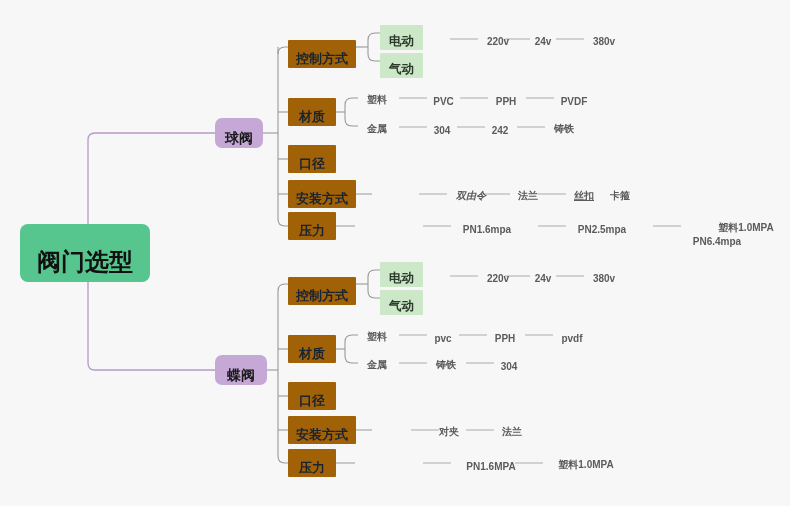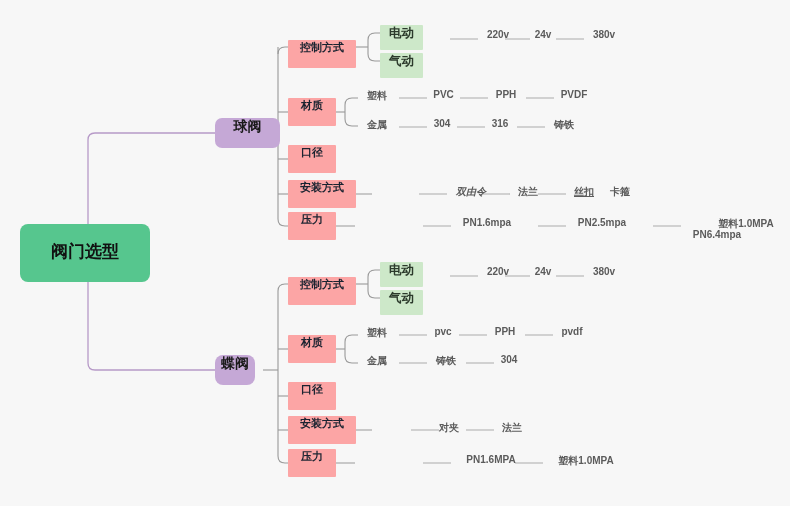--- a/index.html
+++ b/index.html
@@ -6,32 +6,32 @@
   body{
     width:790px;height:506px;
     background:#f7f7f7;
     font-family:"Liberation Sans","DejaVu Sans",sans-serif;
     overflow:hidden;
     position:relative;
   }
   #canvas{position:absolute;inset:0;}
   svg.links{position:absolute;left:0;top:0;width:790px;height:506px;pointer-events:none;}
 
-  .node{position:absolute;box-sizing:border-box;display:flex;align-items:flex-start;justify-content:center;white-space:nowrap;}
+  .node{position:absolute;box-sizing:border-box;display:flex;align-items:flex-end;justify-content:center;white-space:nowrap;}
 
   .root{
-    background:#56c68e;color:#111;font-weight:bold;font-size:17px;
-    border-radius:8px;padding:16px 14px;
+    background:#56c68e;color:#111;font-weight:bold;font-size:24px;
+    border-radius:8px;padding:4px 14px;
   }
   .branch{
     background:#c5a8d6;color:#1a1a1a;font-weight:bold;font-size:14px;
     border-radius:7px;padding:0 12px;
   }
   .cat{
-    background:#fca5a5;color:#1a2330;font-weight:bold;font-size:11px;
+    background:#a16207;color:#1a2330;font-weight:bold;font-size:13px;
     padding:0 24px;border-radius:1px;
   }
   .leafbox{
     background:#cde8c9;color:#2c3a2c;font-weight:bold;font-size:12.5px;
     padding:0 8px;border-radius:1px;
   }
   .txt{
     color:#5b5b5b;font-weight:bold;font-size:10px;background:transparent;
   }
 </style>
@@ -131,21 +131,21 @@
 
       <line x1="423" y1="463" x2="451" y2="463"></line>
       <line x1="515" y1="463" x2="543" y2="463"></line>
     </g>
   </svg>
 
   <div class="node root" style="left:20px;top:224px;width:130px;height:58px;">
     <span>阀门选型</span>
   </div>
 
-  <div class="node branch" style="left:215px;top:118px;width:65px;height:30px;border-radius:7px;">
+  <div class="node branch" style="left:215px;top:118px;width:48px;height:30px;border-radius:7px;">
     <span>球阀</span>
   </div>
 
   <div class="node cat" style="left:288px;top:40px;width:68px;height:28px;">
     <span>控制方式</span>
   </div>
   <div class="node leafbox" style="left:380px;top:25px;width:43px;height:25px;">
     <span>电动</span>
   </div>
   <div class="node txt" style="left:478px;top:29px;width:40px;height:18px;">
@@ -176,21 +176,21 @@
   <div class="node txt" style="left:554px;top:89px;width:40px;height:18px;">
     <span>PVDF</span>
   </div>
   <div class="node txt" style="left:358px;top:118px;width:38px;height:18px;">
     <span>金属</span>
   </div>
   <div class="node txt" style="left:427px;top:118px;width:30px;height:18px;">
     <span>304</span>
   </div>
   <div class="node txt" style="left:485px;top:118px;width:30px;height:18px;">
-    <span>316</span>
+    <span>242</span>
   </div>
   <div class="node txt" style="left:545px;top:118px;width:38px;height:18px;">
     <span>铸铁</span>
   </div>
 
   <div class="node cat" style="left:288px;top:145px;width:42px;height:28px;">
     <span>口径</span>
   </div>
 
   <div class="node cat" style="left:288px;top:180px;width:68px;height:28px;">
@@ -218,21 +218,21 @@
   <div class="node txt" style="left:566px;top:217px;width:72px;height:18px;">
     <span>PN2.5mpa</span>
   </div>
   <div class="node txt" style="left:681px;top:229px;width:72px;height:18px;">
     <span>PN6.4mpa</span>
   </div>
   <div class="node txt" style="left:703px;top:217px;width:86px;height:18px;">
     <span>塑料1.0MPA</span>
   </div>
 
-  <div class="node branch" style="left:215px;top:355px;width:40px;height:30px;border-radius:8px;">
+  <div class="node branch" style="left:215px;top:355px;width:52px;height:30px;">
     <span>蝶阀</span>
   </div>
 
   <div class="node cat" style="left:288px;top:277px;width:68px;height:28px;">
     <span>控制方式</span>
   </div>
   <div class="node leafbox" style="left:380px;top:262px;width:43px;height:25px;">
     <span>电动</span>
   </div>
   <div class="node txt" style="left:478px;top:266px;width:40px;height:18px;">

